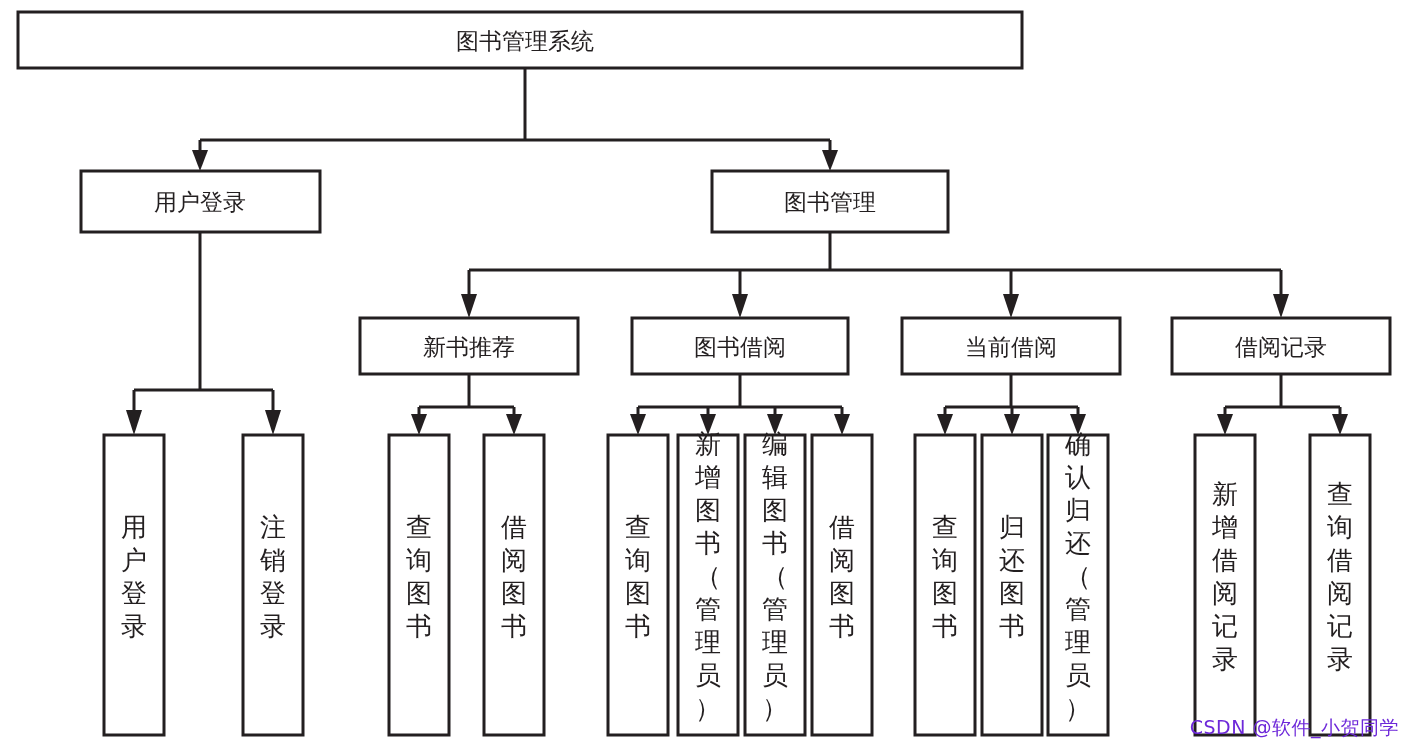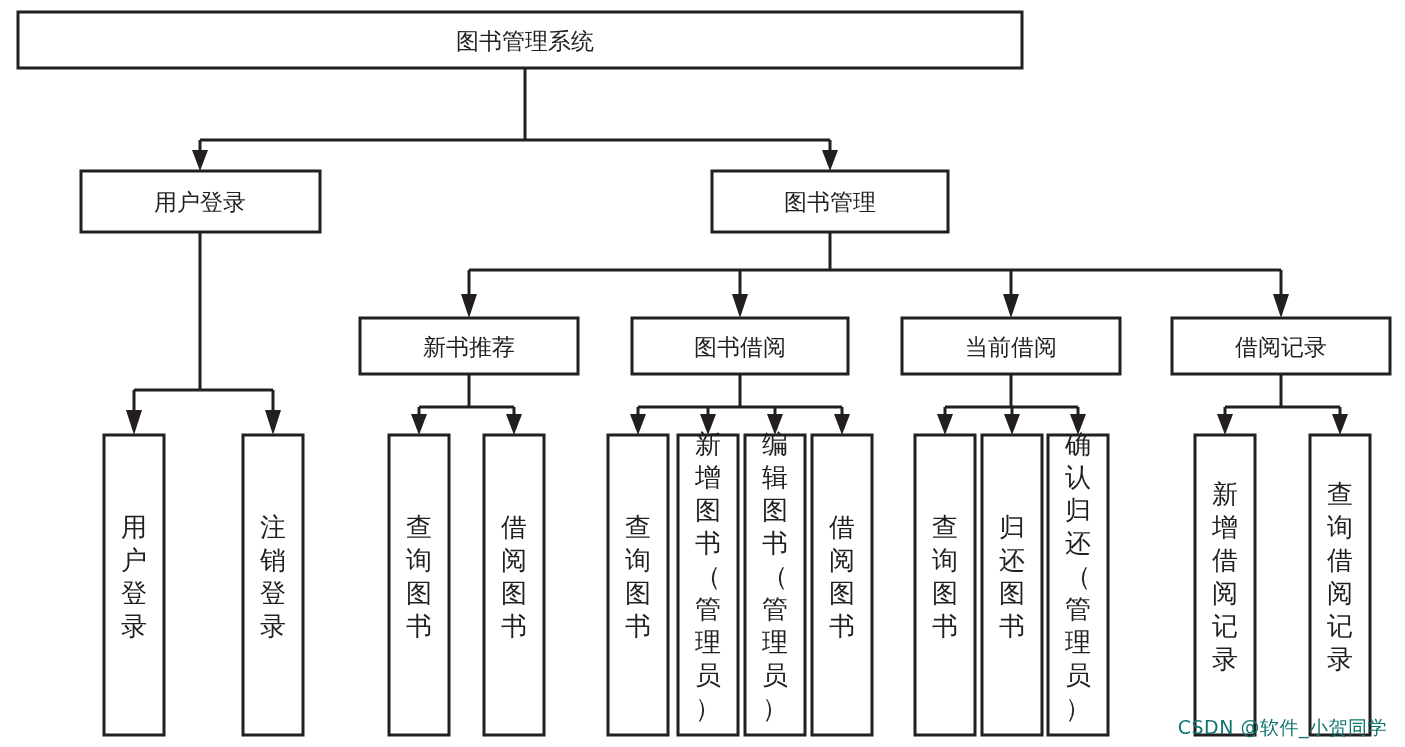--- a/index.html
+++ b/index.html
@@ -50,25 +50,25 @@
     dominant-baseline: central;
   }
   .node-label-vertical {
     fill: #231f20;
     font-family: "DejaVu Sans", "Liberation Sans", sans-serif;
     font-size: 26px;
     text-anchor: middle;
   }
   .watermark {
     position: absolute;
-    right: 12px;
+    right: 0;
     bottom: 6px;
     font-family: "DejaVu Sans", "Liberation Sans", sans-serif;
     font-size: 19px;
-    color: #0f766e;
+    color: #6d28d9;
     white-space: nowrap;
     letter-spacing: 0.5px;
     pointer-events: none;
   }
 </style>
 </head>
 <body>
 
 <div id="diagram-root">
 

